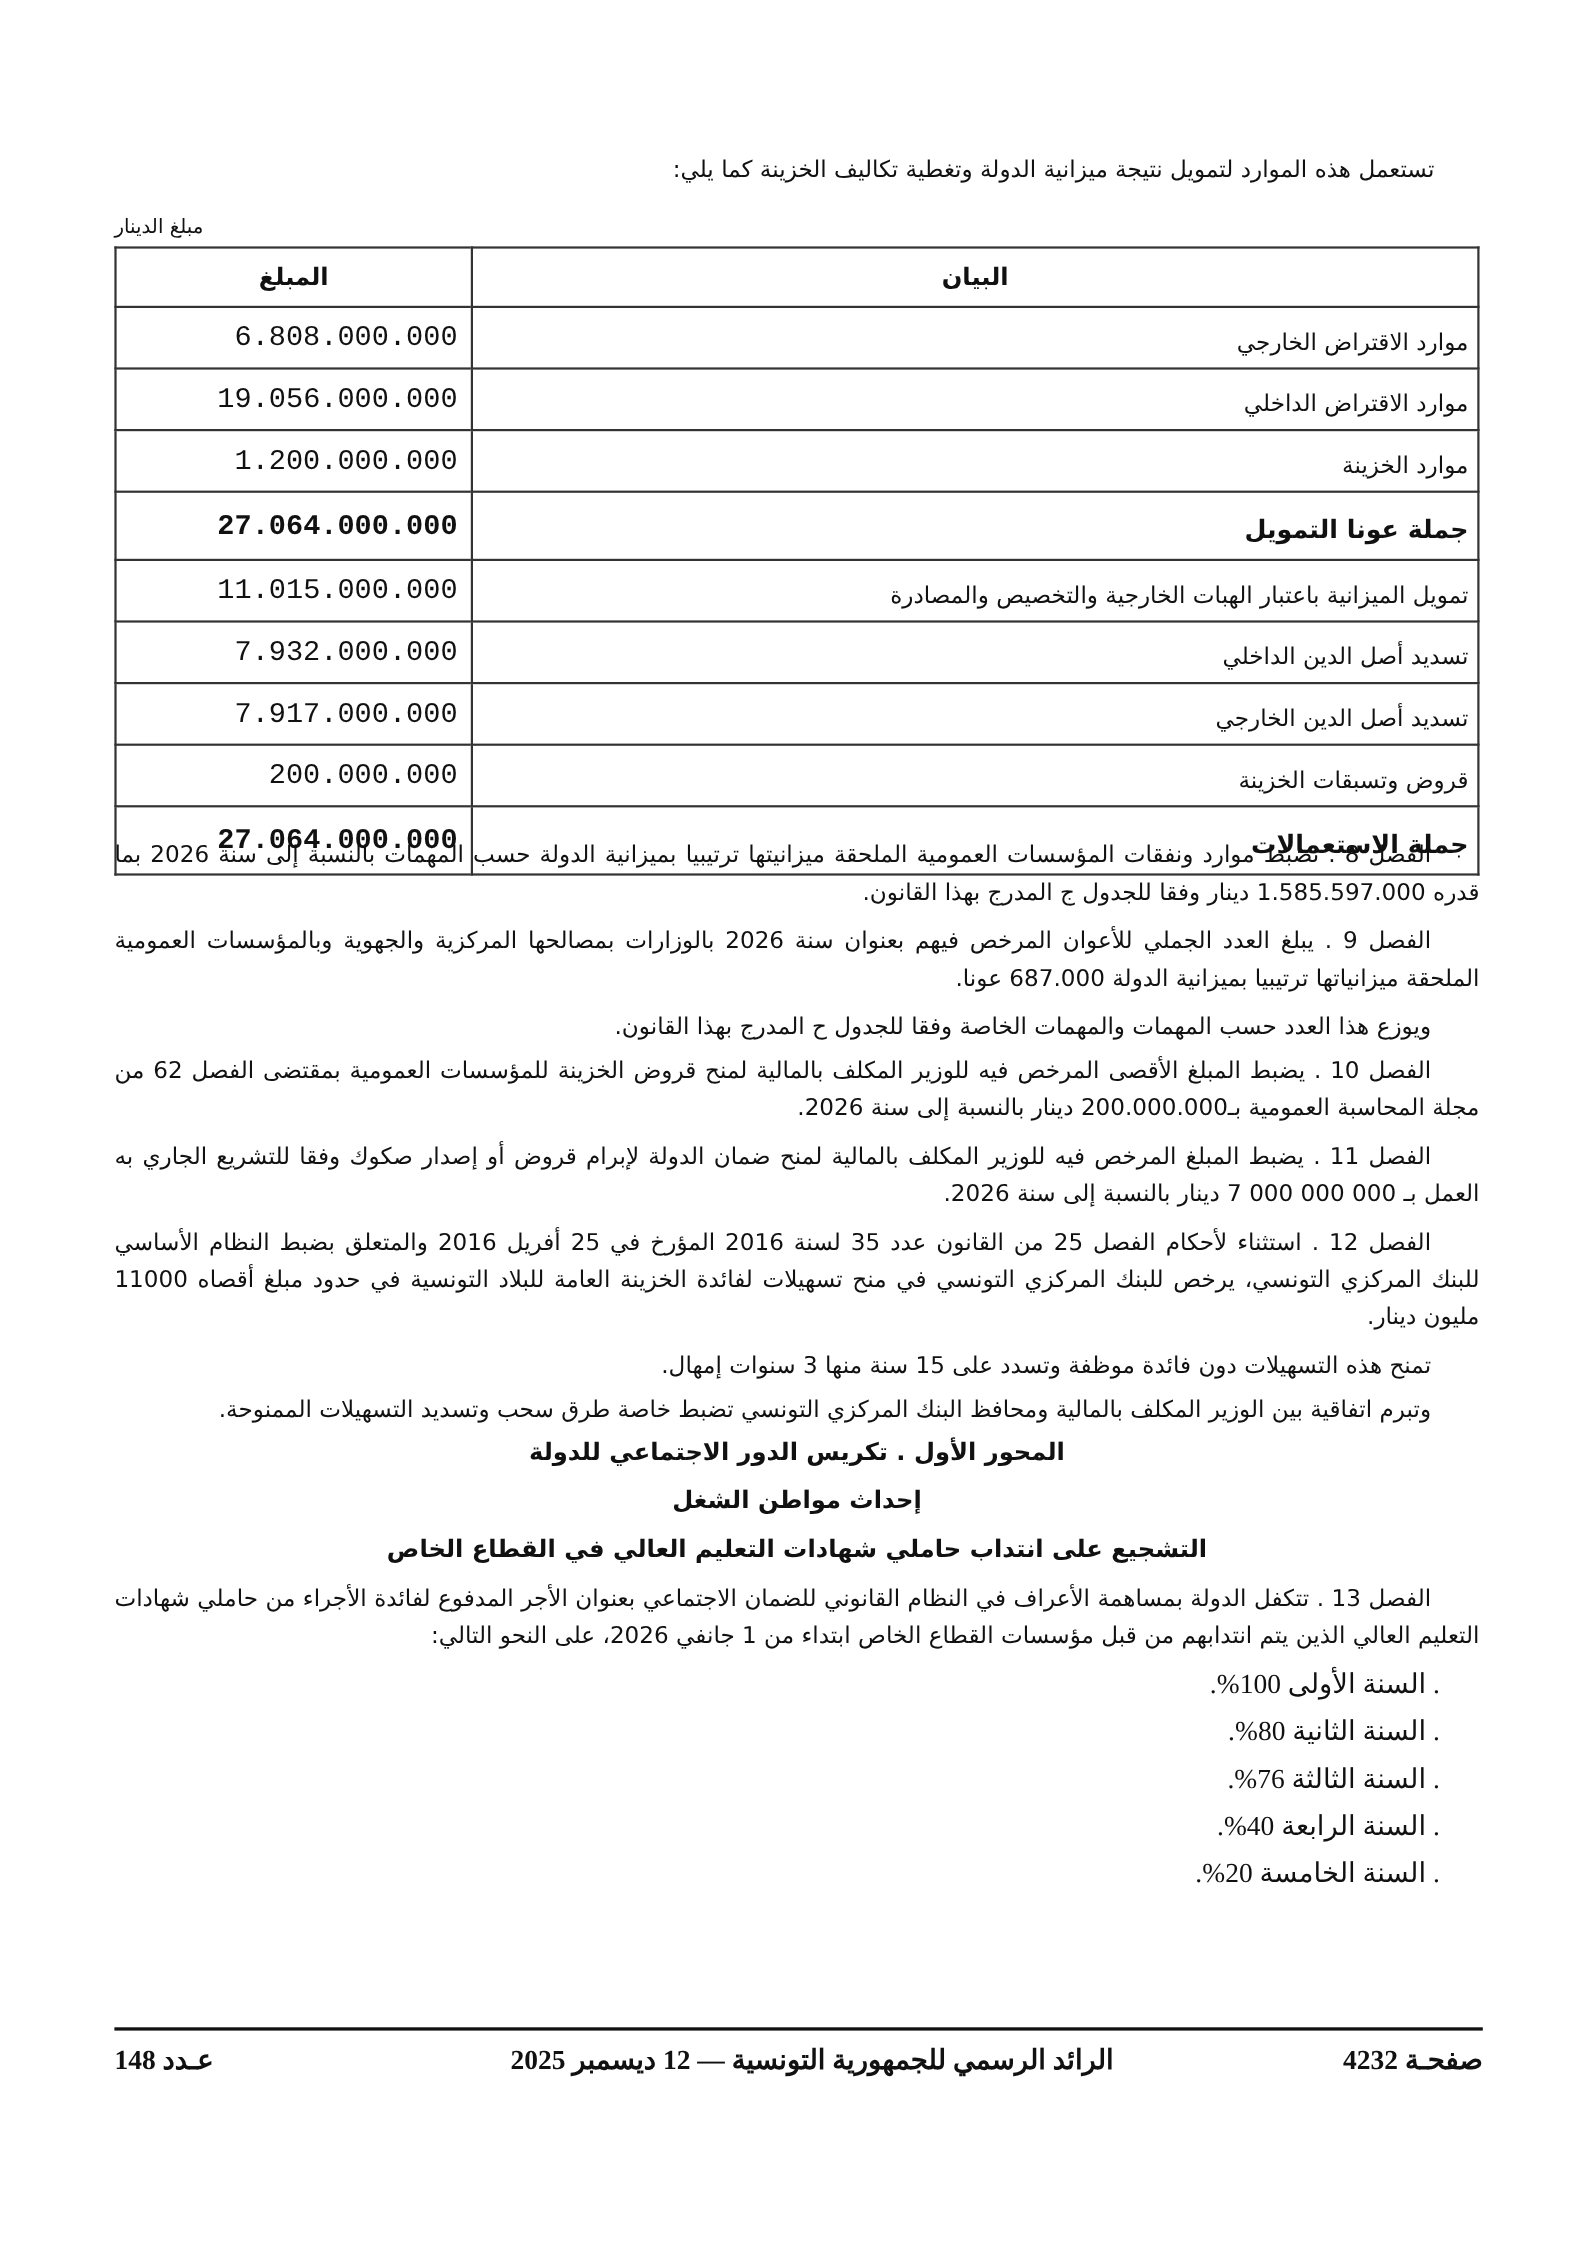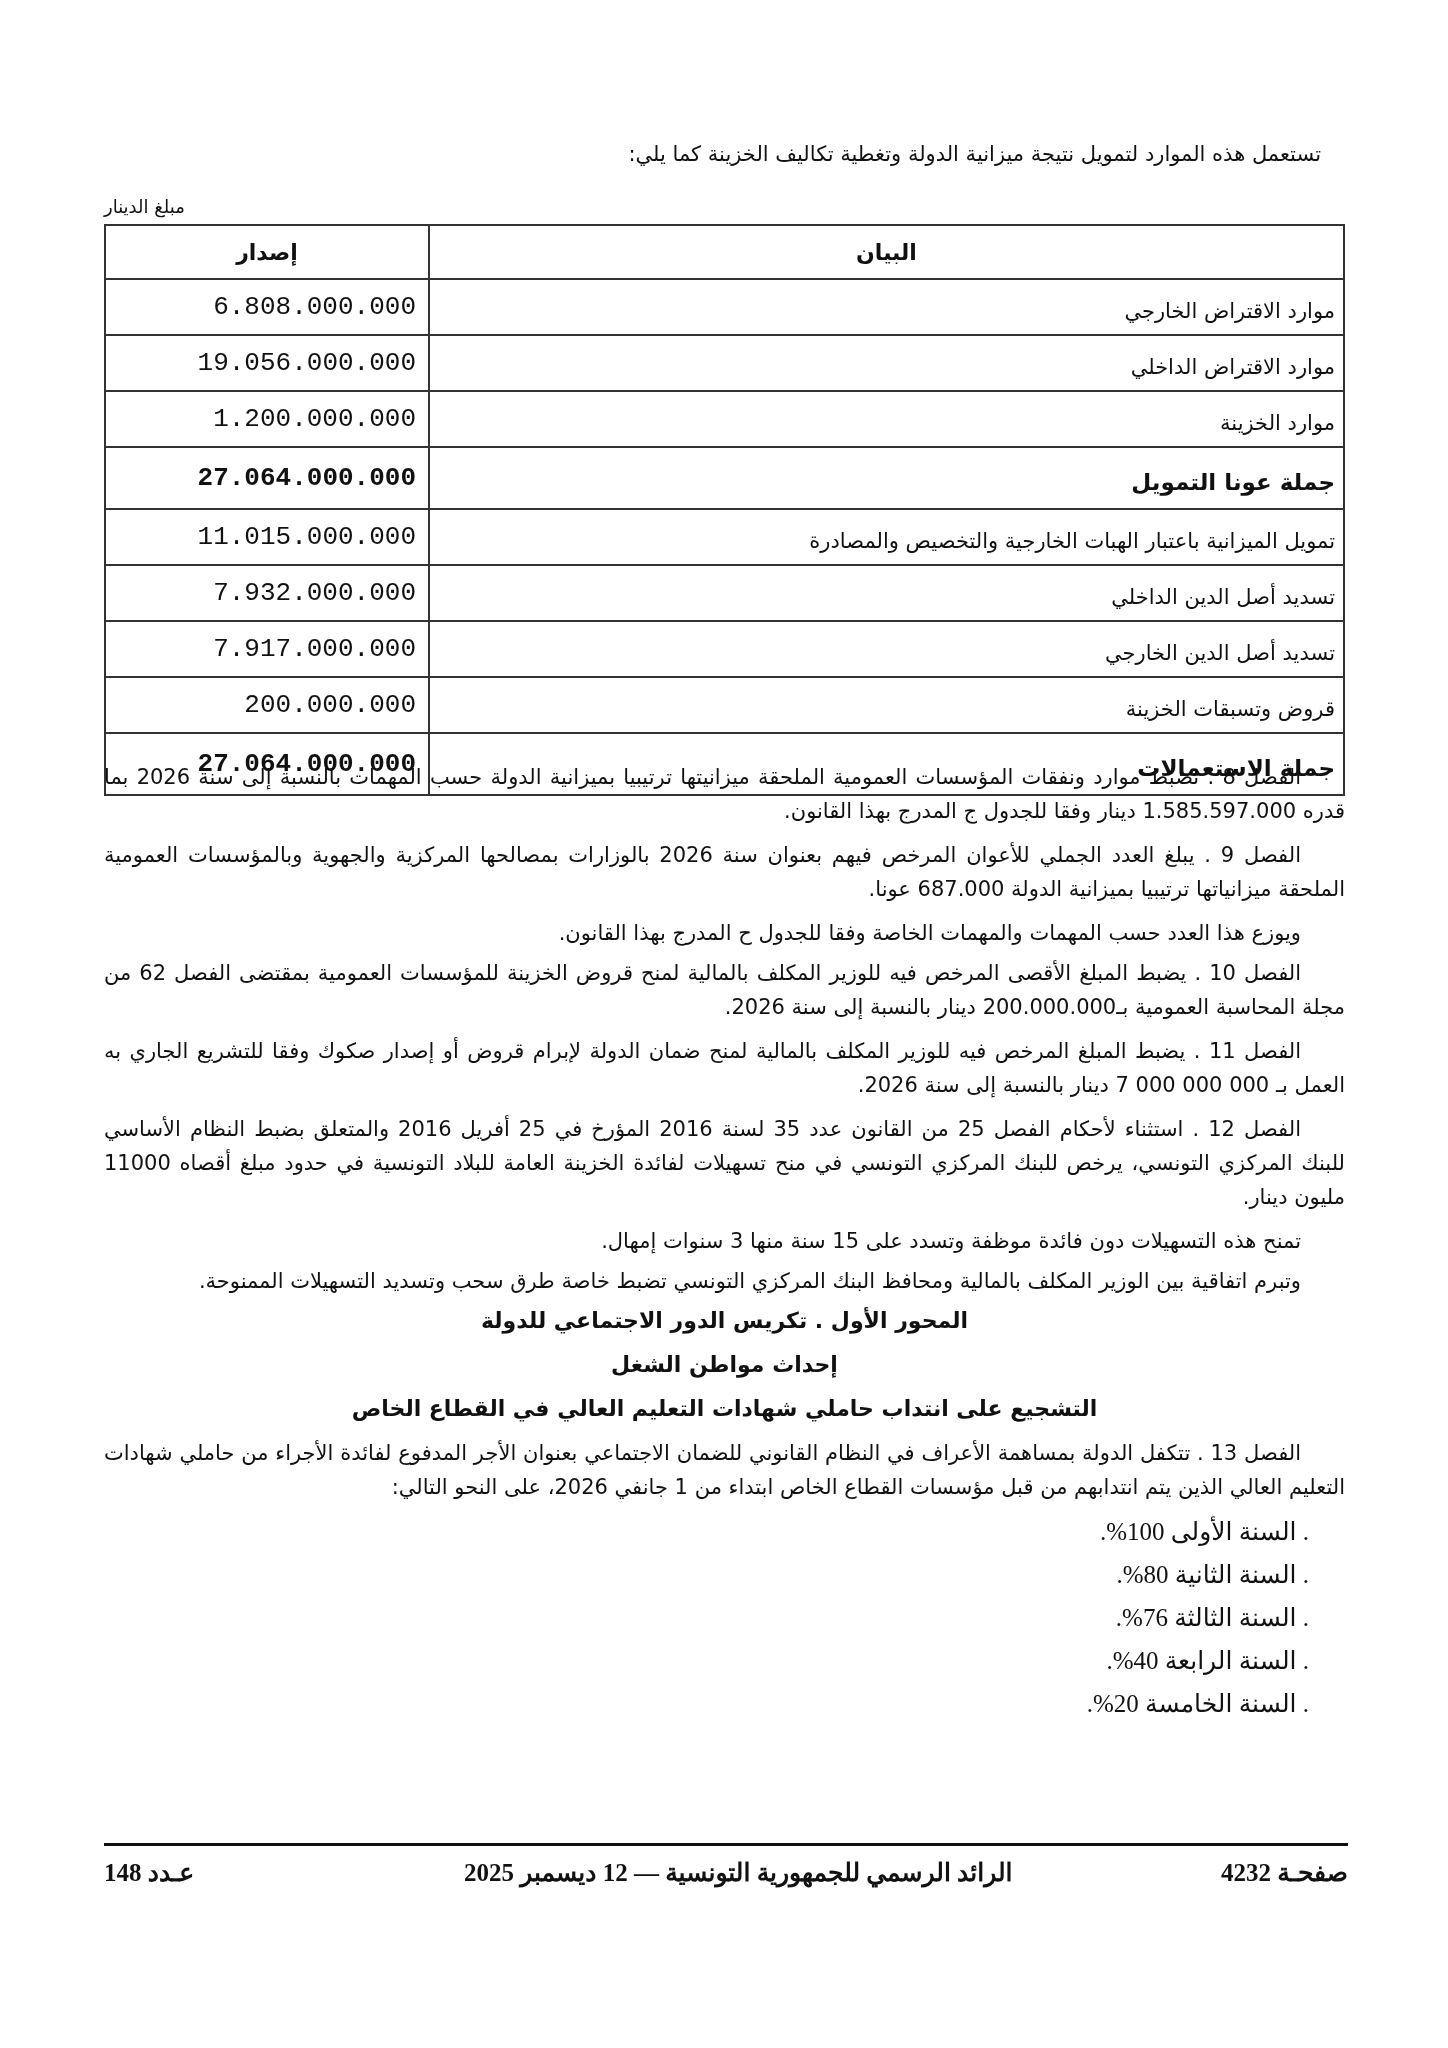--- a/index.html
+++ b/index.html
@@ -3,21 +3,21 @@
 <meta charset="utf-8">
 <style>
   html, body { margin: 0; padding: 0; background: #ffffff; }
   body {
     width: 1448px; height: 2048px; position: relative; overflow: hidden;
     font-family: "DejaVu Sans", "Liberation Sans", sans-serif;
     color: #111111;
   }
   .page { position: absolute; left: 104px; top: 0; width: 1244px; direction: rtl; }
   .intro {
-    position: absolute; top: 142px; right: 27px; left: 0;
+    position: absolute; top: 142px; right: 44px; left: 0;
     font-size: 21px; text-align: right; white-space: nowrap;
   }
   .unit {
     position: absolute; top: 196px; left: 0;
     font-size: 18px; direction: rtl; white-space: nowrap;
   }
   table.fin {
     position: absolute; top: 224px; left: 0; width: 1241px;
     border-collapse: collapse; direction: rtl;
   }
@@ -65,21 +65,21 @@
 <body>
 
 <div class="page">
   <div class="intro">تستعمل هذه الموارد لتمويل نتيجة ميزانية الدولة وتغطية تكاليف الخزينة كما يلي:</div>
   <div class="unit">مبلغ الدينار</div>
 
   <table class="fin">
     <thead>
       <tr>
         <th>البيان</th>
-        <th style="width:306px">إصدار</th>
+        <th style="width:306px">المبلغ</th>
       </tr>
     </thead>
     <tbody>
       <tr>
         <td class="label">موارد الاقتراض الخارجي</td>
         <td class="amount">6.808.000.000</td>
       </tr>
       <tr>
         <td class="label">موارد الاقتراض الداخلي</td>
         <td class="amount">19.056.000.000</td>

